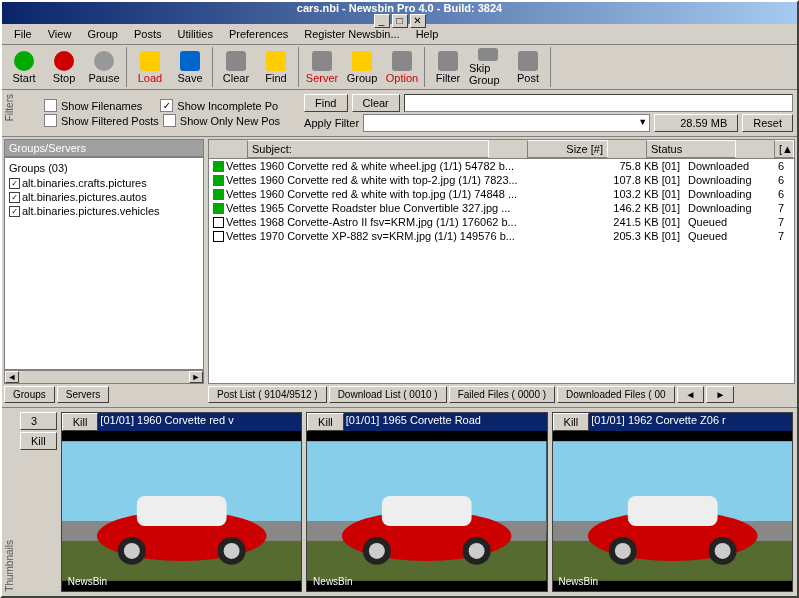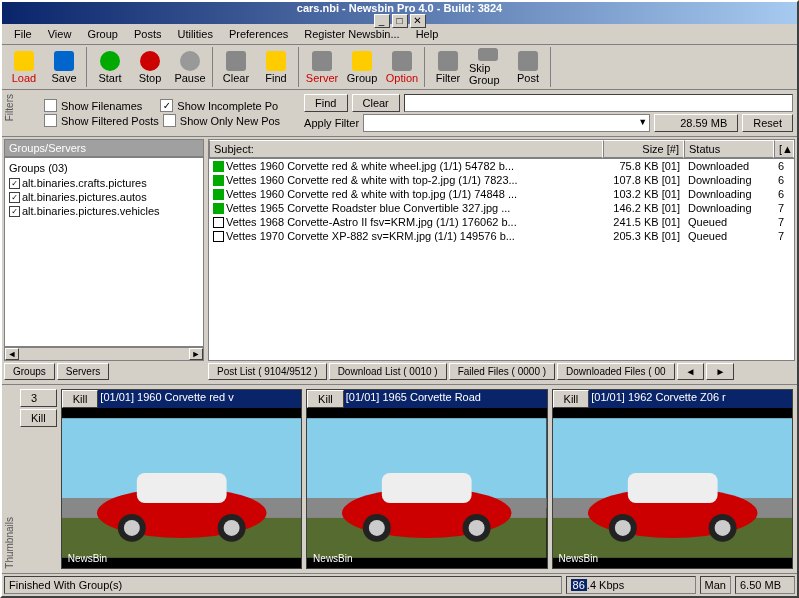--- a/index.html
+++ b/index.html
@@ -36,21 +36,21 @@
 .panels { flex: 1; display: flex; padding: 2px; gap: 4px; overflow: hidden; }
 .left-panel { width: 200px; display: flex; flex-direction: column; }
 .panel-header { background: #a0a0a0; color: #fff; padding: 2px 4px; border: 1px solid #808080; }
 .groups-box { background: #fff; border: 1px solid #808080; flex: 1; padding: 2px; overflow: hidden; }
 .groups-count { padding: 2px; }
 .group-item { padding: 1px 2px; display: flex; align-items: center; gap: 2px; }
 .group-cb { width: 11px; height: 11px; border: 1px solid #404040; display: inline-flex; align-items: center; justify-content: center; font-size: 8px; }
 .right-panel { flex: 1; display: flex; flex-direction: column; }
 .listview { background: #fff; border: 1px solid #808080; flex: 1; overflow: hidden; }
 .lv-header { display: flex; background: #d4d0c8; border-bottom: 1px solid #808080; }
-.lv-col { padding: 2px 4px; border-right: 1px solid #fff; border-left: 1px solid #808080; border-top: 1px solid #fff; border-bottom: 1px solid #808080; }
+.lv-col { padding: 2px 4px; border-right: 1px solid #fff; border-left: 1px solid #808080; border-top: 1px solid #fff; border-bottom: 1px solid #808080; margin-left: 38px; }
 .lv-col.subject { flex: 1; }
 .lv-col.size { width: 81px; text-align: right; }
 .lv-col.status { width: 90px; }
 .lv-col.last { width: 20px; }
 .lv-row { display: flex; padding: 1px 0; }
 .lv-cell { padding: 0 4px; white-space: nowrap; overflow: hidden; text-overflow: ellipsis; }
 .lv-cell.subject { flex: 1; display: flex; align-items: center; gap: 2px; }
 .lv-cell.size { width: 90px; text-align: right; }
 .lv-cell.status { width: 90px; }
 .lv-cell.last { width: 20px; }
@@ -95,41 +95,41 @@
       <span>Group</span>
       <span>Posts</span>
       <span>Utilities</span>
       <span>Preferences</span>
       <span>Register Newsbin...</span>
       <span>Help</span>
     </div>
 
   <div class="toolbar" id="toolbar">
       <div class="tool-group">
+        <div class="tool-btn">
+          <div class="icon green"></div>
+          <span>Start</span>
+        </div>
+        <div class="tool-btn">
+          <div class="icon red"></div>
+          <span>Stop</span>
+        </div>
+        <div class="tool-btn">
+          <div class="icon gray"></div>
+          <span>Pause</span>
+        </div>
+      </div>
+      <div class="tool-group">
         <div class="tool-btn red">
           <div class="icon yellow"></div>
           <span>Load</span>
         </div>
         <div class="tool-btn">
           <div class="icon blue"></div>
           <span>Save</span>
-        </div>
-      </div>
-      <div class="tool-group">
-        <div class="tool-btn">
-          <div class="icon green"></div>
-          <span>Start</span>
-        </div>
-        <div class="tool-btn">
-          <div class="icon red"></div>
-          <span>Stop</span>
-        </div>
-        <div class="tool-btn">
-          <div class="icon gray"></div>
-          <span>Pause</span>
         </div>
       </div>
       <div class="tool-group">
         <div class="tool-btn">
           <div class="icon "></div>
           <span>Clear</span>
         </div>
         <div class="tool-btn">
           <div class="icon yellow"></div>
           <span>Find</span>
@@ -371,22 +371,14 @@
                 <circle cx="170" cy="110" r="14" fill="#222"></circle>
                 <circle cx="170" cy="110" r="8" fill="#ccc"></circle>
               </svg>
             </div>
             <div class="thumb-watermark">NewsBin</div>
           </div>
         </div>
     </div>
   </div>
 
-  <div class="statusbar">
-    <div class="status-cell flex">Finished With Group(s)</div>
-    <div class="status-cell" style="width:130px">
-      <span class="kbps-num">86</span><span>.4 Kbps</span>
-    </div>
-    <div class="status-cell">Man</div>
-    <div class="status-cell" style="width:60px">6.50 MB</div>
-  </div>
 
 </div>
 
 </body></html>

